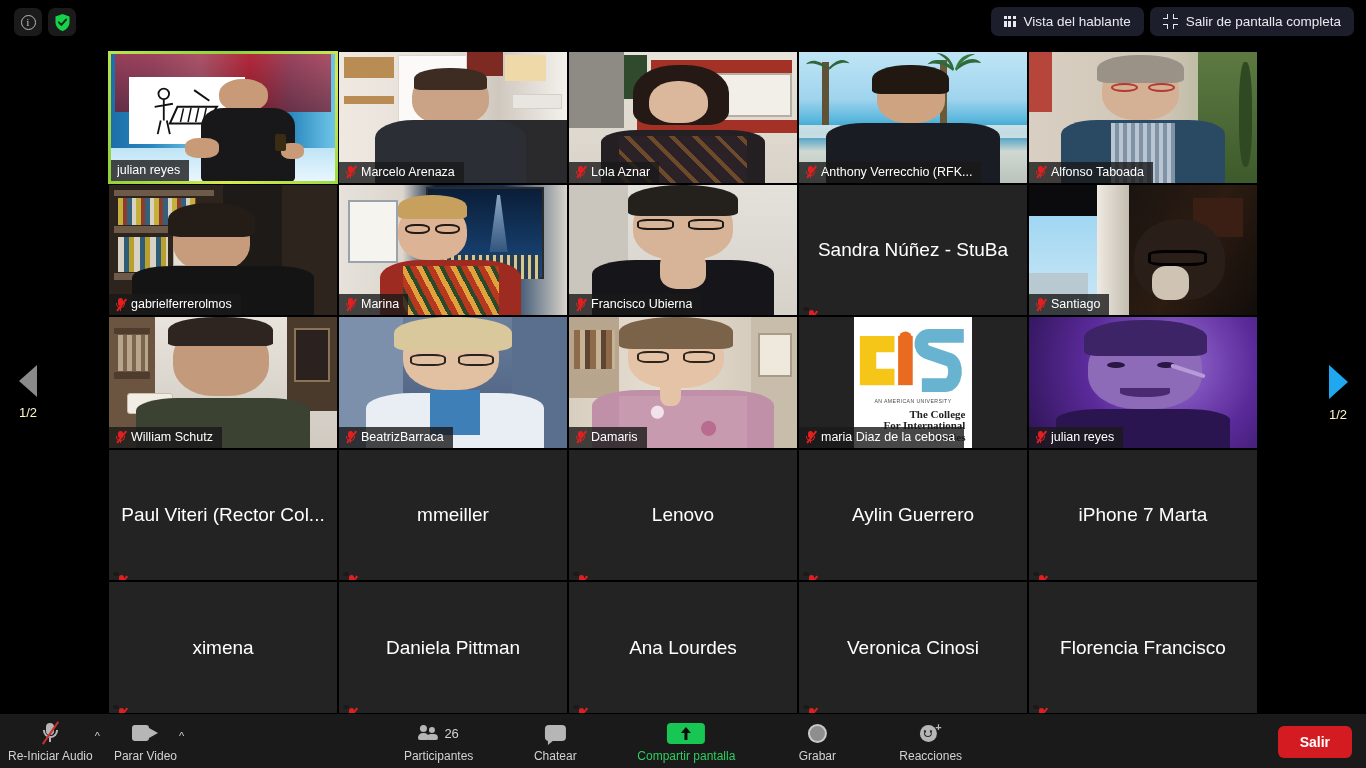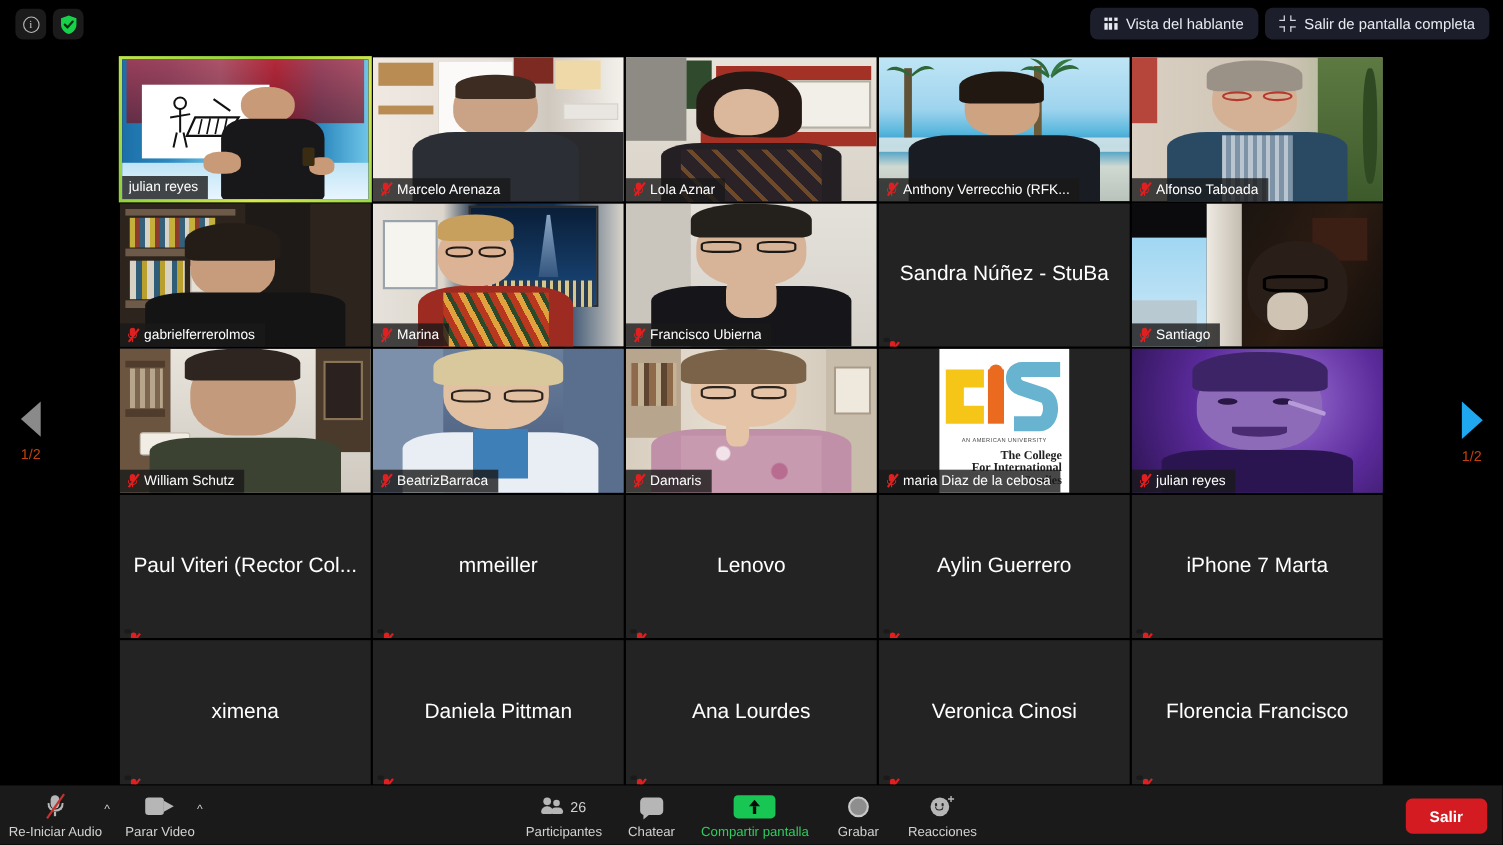--- a/index.html
+++ b/index.html
@@ -112,31 +112,31 @@
     background: rgba(20,20,20,0.55); padding: 2px 3px; border-radius: 2px;
   }
 
   
   .pager { position: absolute; top: 365px; width: 56px; text-align: center; z-index: 30; }
   .pager.left { left: 0; }
   .pager.right { right: 0; }
   .tri { width: 0; height: 0; margin: 0 auto; }
   .tri.l { border-top: 16px solid transparent; border-bottom: 16px solid transparent; border-right: 18px solid #8a8a8a; }
   .tri.r { border-top: 17px solid transparent; border-bottom: 17px solid transparent; border-left: 19px solid #1fa8f0; }
-  .pglabel { color: #c2410c; font-size: 13px; margin-top: 8px; }
+  .pglabel { color: #fef9c3; font-size: 13px; margin-top: 8px; }
 
   
   .bottombar {
     position: absolute; left: 0; bottom: 0; width: 1366px; height: 54px;
     background: #1a1a1a; z-index: 40;
   }
   .bb-left { position: absolute; left: 8px; top: 0; height: 54px; display: flex; align-items: flex-start; }
   .bb-center {
     position: absolute; left: 50%; transform: translateX(-50%); top: 0;
-    height: 54px; display: flex; align-items: flex-start; gap: 17px; justify-content: flex-end;
+    height: 54px; display: flex; align-items: flex-start; gap: 54px; justify-content: flex-end;
   }
   .bb-right { position: absolute; right: 14px; top: 12px; }
   .bbitem {
     display: flex; flex-direction: column; align-items: center; justify-content: flex-start;
     min-width: 56px; padding-top: 7px; cursor: default;
   }
   .bbicon { height: 24px; display: flex; align-items: center; justify-content: center; }
   .bblabel { color: #d2d2d2; font-size: 12px; margin-top: 4px; white-space: nowrap; }
   .bblabel.green { color: #2fcc5f; }
   .caret {

